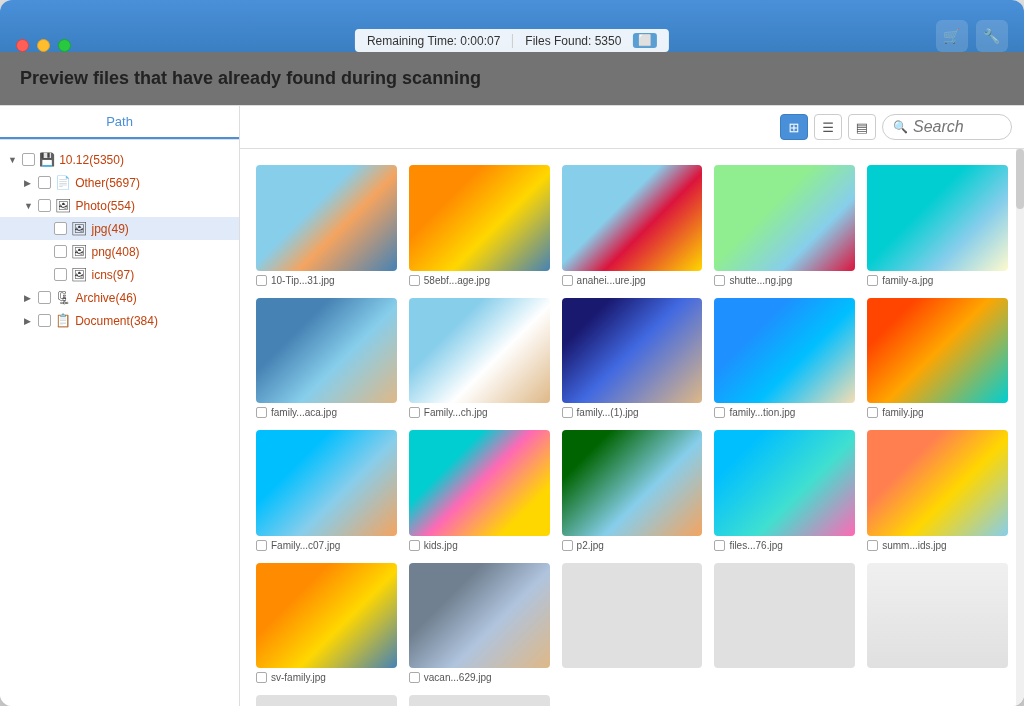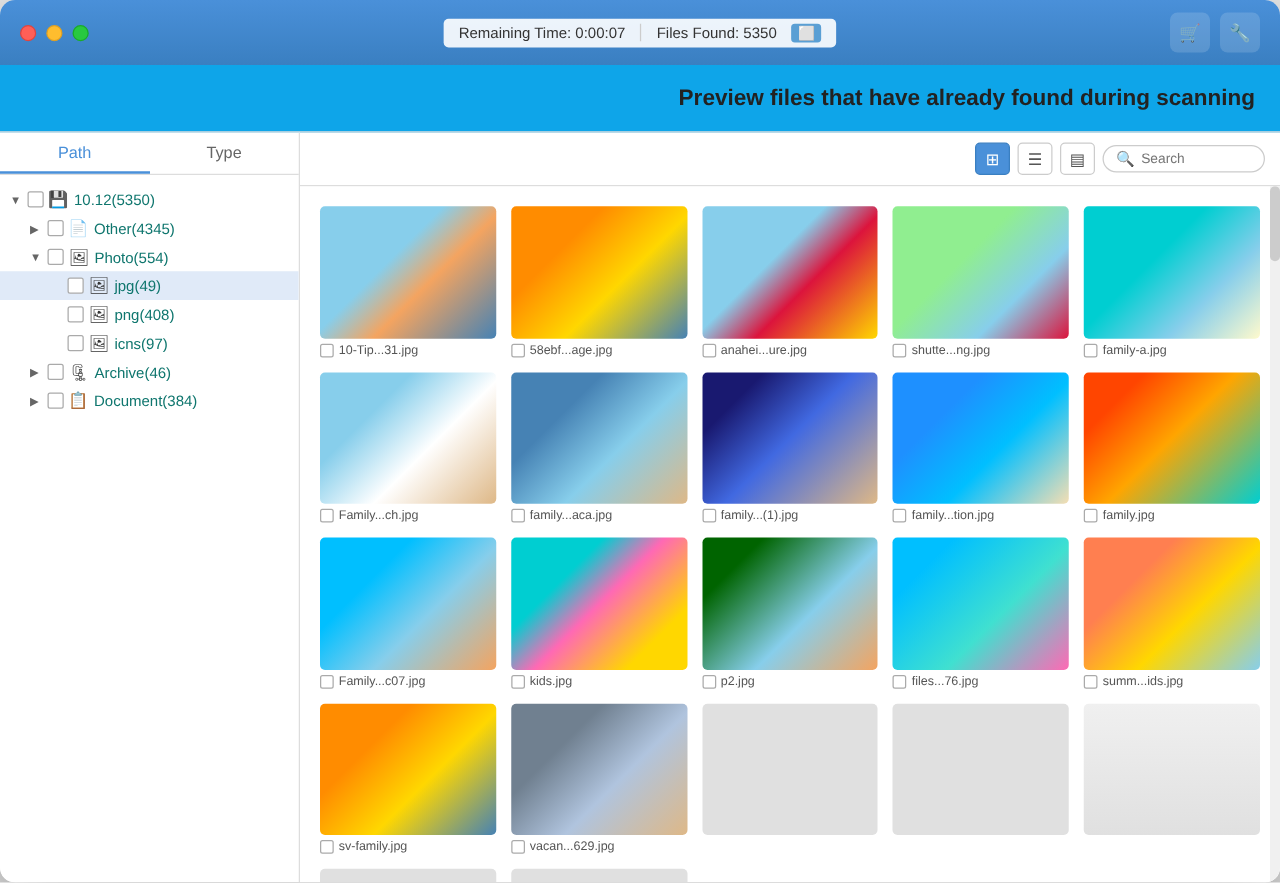--- a/index.html
+++ b/index.html
@@ -18,21 +18,21 @@
       overflow: hidden;
       box-shadow: 0 20px 60px rgba(0,0,0,0.4);
       display: flex;
       flex-direction: column;
       background: #f5f5f5;
     }
     .titlebar {
       background: linear-gradient(180deg, #4a90d9 0%, #3a7fc1 100%);
       height: 52px;
       display: flex;
-      align-items: center;
+      align-items: flex-end;
       padding: 0 16px;
       position: relative;
       flex-shrink: 0;
     }
     .traffic-lights {
       display: flex;
       gap: 8px;
       align-items: center;
     }
     .traffic-light {
@@ -94,25 +94,24 @@
       background: rgba(255,255,255,0.15);
       border-radius: 6px;
       display: flex;
       align-items: center;
       justify-content: center;
       cursor: pointer;
       color: white;
       font-size: 14px;
     }
     .page-header {
-      background: #0ea5e9;
+      background: #737373;
       padding: 16px 20px;
       border-bottom: 1px solid #ddd;
       flex-shrink: 0;
-      text-align: right;
     }
     .page-title {
       font-size: 18px;
       font-weight: 600;
       color: #222;
     }
     .content-area {
       display: flex;
       flex: 1;
       overflow: hidden;
@@ -169,21 +168,21 @@
       border: 1px solid #aaa;
       border-radius: 2px;
       margin-right: 4px;
       flex-shrink: 0;
       background: white;
     }
     .tree-item .icon {
       margin-right: 4px;
       font-size: 13px;
     }
-    .tree-item .label { color: #0f766e; }
+    .tree-item .label { color: #c2410c; }
     .main-panel {
       flex: 1;
       display: flex;
       flex-direction: column;
       overflow: hidden;
     }
     .toolbar {
       display: flex;
       align-items: center;
       justify-content: flex-end;
@@ -217,24 +216,25 @@
       border: 1px solid #ccc;
       border-radius: 14px;
       padding: 3px 10px;
       gap: 5px;
       background: white;
       width: 130px;
     }
     .search-box input {
       border: none;
       outline: none;
-      font-size: 11px;
+      font-size: 16px;
       width: 90px;
       background: transparent;
       color: #4d7c0f;
+      font-style: italic;
     }
     .search-icon { color: #999; font-size: 12px; }
     .gallery {
       flex: 1;
       overflow-y: auto;
       padding: 16px;
       background: white;
     }
     .gallery-grid {
       display: grid;
@@ -353,38 +353,37 @@
 
   <div class="page-header">
     <h1 class="page-title">Preview files that have already found during scanning</h1>
   </div>
 
   <div class="content-area">
 
     <div class="sidebar">
       <div class="sidebar-tabs">
         <div class="sidebar-tab active">Path</div>
-        <div class="sidebar-tab">Type</div>
       </div>
       <div class="sidebar-tree">
 
         <div class="tree-item">
           <span class="indent" style="width:0px"></span>
           <span class="arrow">▼</span>
           <div class="checkbox"></div>
           <span class="icon">💾</span>
           <span class="label">10.12(5350)</span>
         </div>
 
         <div class="tree-item">
           <span class="indent" style="width:16px"></span>
           <span class="arrow">▶</span>
           <div class="checkbox"></div>
           <span class="icon">📄</span>
-          <span class="label">Other(4345)</span>
+          <span class="label">Other(5697)</span>
         </div>
 
         <div class="tree-item">
           <span class="indent" style="width:16px"></span>
           <span class="arrow">▼</span>
           <div class="checkbox"></div>
           <span class="icon">🖼</span>
           <span class="label">Photo(554)</span>
         </div>
 
@@ -482,31 +481,31 @@
             </div>
 
             <div class="gallery-item">
               <div class="gallery-img img-beach-group"></div>
               <div class="gallery-label">
                 <div class="cb"></div>
                 <span>family-a.jpg</span>
               </div>
             </div>
             <div class="gallery-item">
+              <div class="gallery-img img-beach-back"></div>
+              <div class="gallery-label">
+                <div class="cb"></div>
+                <span>family...aca.jpg</span>
+              </div>
+            </div>
+            <div class="gallery-item">
               <div class="gallery-img img-beach-white"></div>
               <div class="gallery-label">
                 <div class="cb"></div>
                 <span>Family...ch.jpg</span>
-              </div>
-            </div>
-            <div class="gallery-item">
-              <div class="gallery-img img-beach-back"></div>
-              <div class="gallery-label">
-                <div class="cb"></div>
-                <span>family...aca.jpg</span>
               </div>
             </div>
             <div class="gallery-item">
               <div class="gallery-img img-beach-back2"></div>
               <div class="gallery-label">
                 <div class="cb"></div>
                 <span>family...(1).jpg</span>
               </div>
             </div>
 

